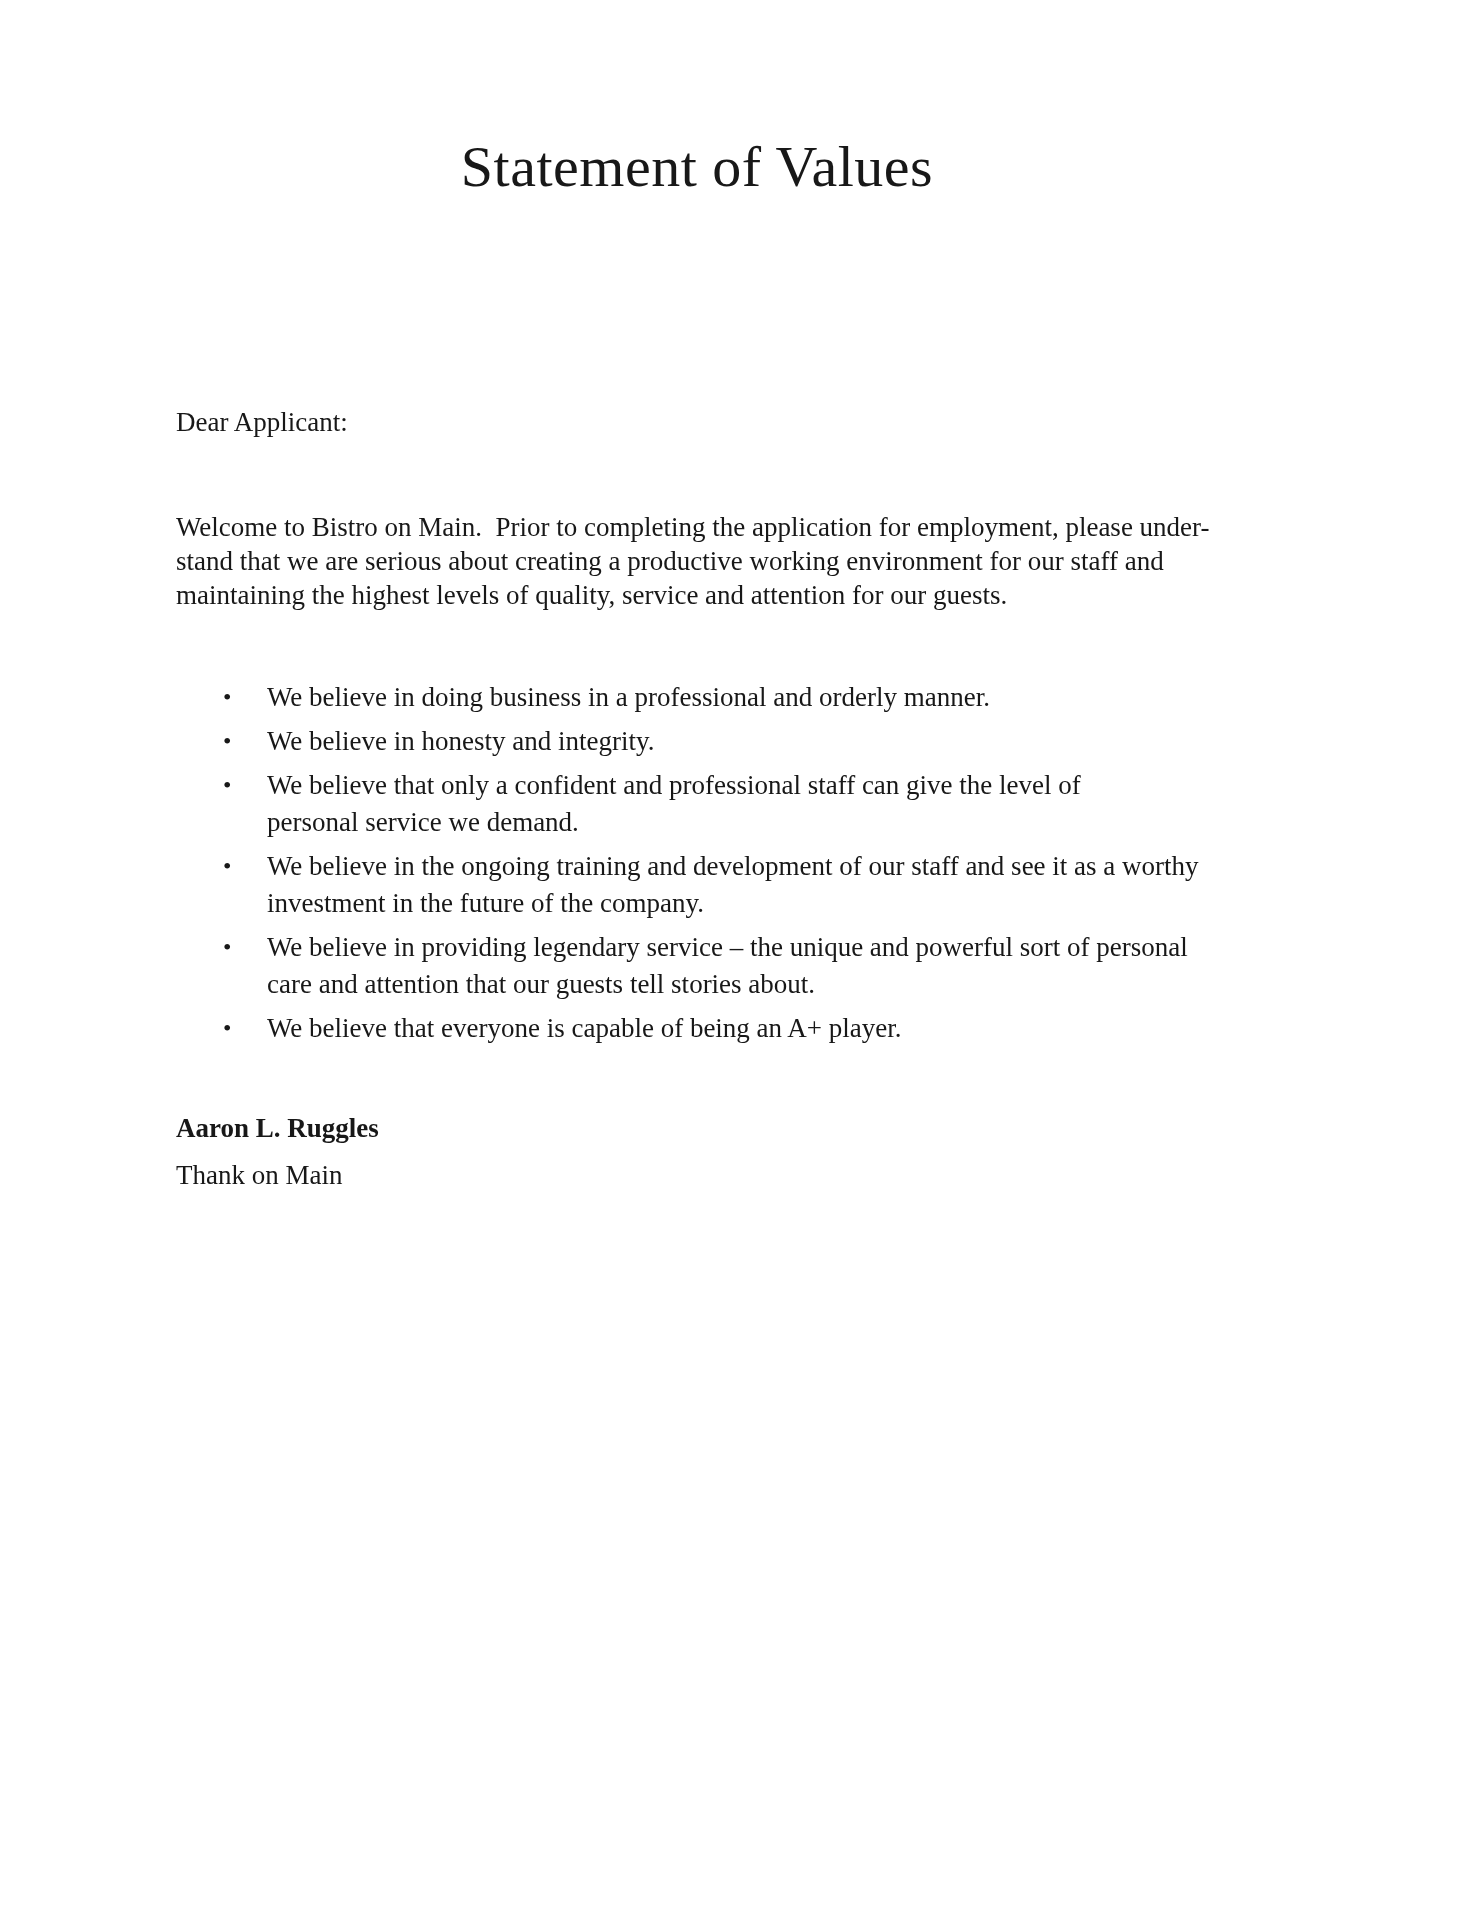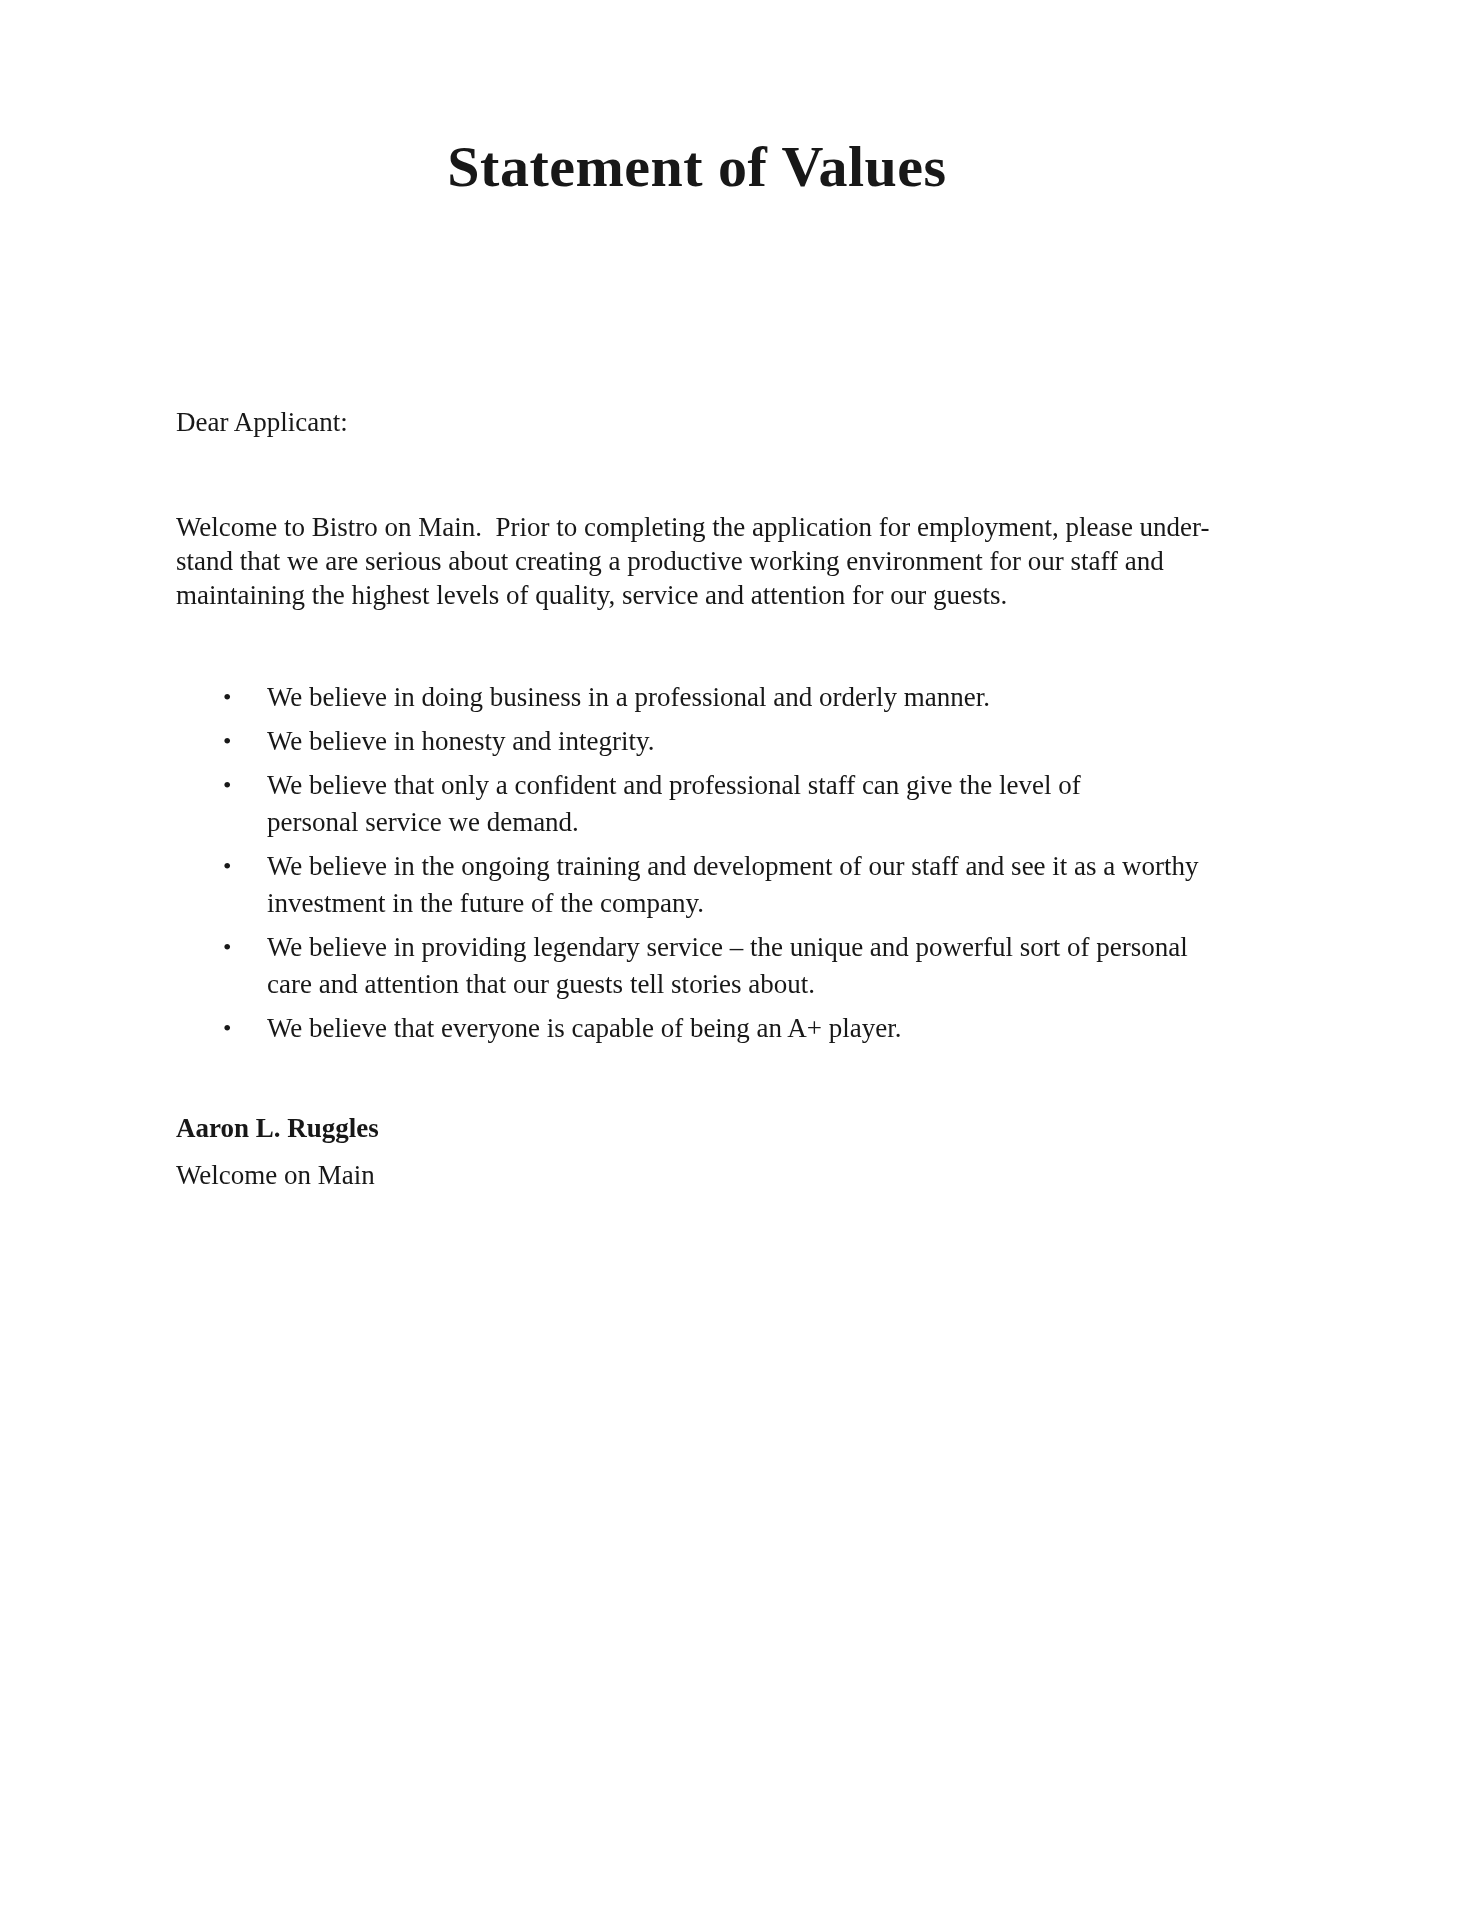--- a/index.html
+++ b/index.html
@@ -13,21 +13,21 @@
     font-family: "Liberation Serif", "DejaVu Serif", serif;
     overflow: hidden;
   }
   .doc-title {
     margin: 0;
     padding-top: 134px;
     width: 1042px;
     margin-left: 176px;
     font-size: 58px;
     line-height: 66px;
-    font-weight: bold;
+    font-weight: normal;
     text-align: center;
     letter-spacing: 0.5px;
   }
   .content {
     position: absolute;
     left: 176px;
     top: 188px;
     width: 1240px;
   }
   .para {
@@ -116,16 +116,16 @@
         <span class="bullet-icon">•</span>
         <span class="bullet-text">We believe that everyone is capable of being an A+ player.</span>
       </li>
     </ul>
 
 
 
     <p class="para sig-name">Aaron L. Ruggles</p>
 
 
-    <p class="para sig-company">Welcome on Main</p>
+    <p class="para sig-company">Thank on Main</p>
 
   </div>
 </div>
 
 </body></html>

